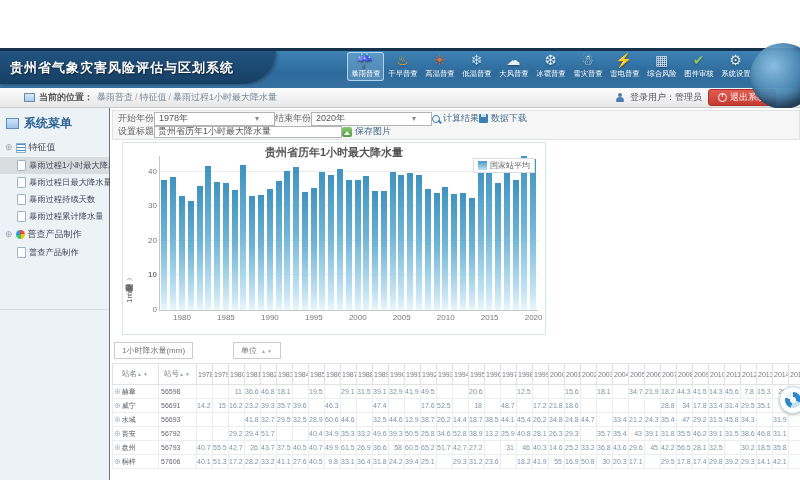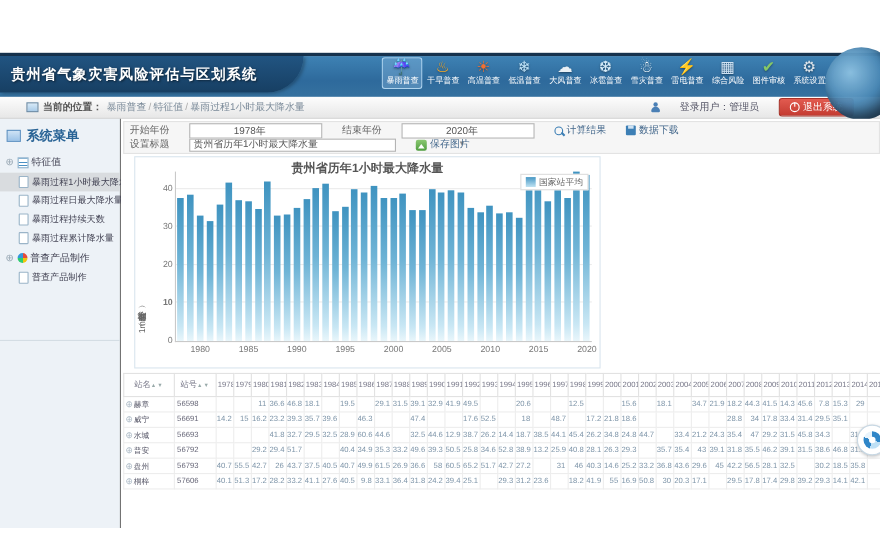--- a/index.html
+++ b/index.html
@@ -24,21 +24,21 @@
   .tb-item.sel{background:rgba(165,210,245,.30);box-shadow:inset 0 0 0 1px rgba(205,235,255,.75);}
   .tb-glyph{font-size:14px;line-height:15px;text-shadow:0 1px 2px rgba(0,0,0,.4);}
   .tb-label{font-size:8px;color:#fff;white-space:nowrap;transform:scale(.92);}
   
   .breadcrumb{height:20px;background:linear-gradient(#fdfdfd,#e7e7e7);border-bottom:1px solid #c9c9c9;
           display:flex;align-items:center;font-size:9px;color:#777;padding:0 24px;box-sizing:border-box;gap:4px;}
   .loc-icon{width:9px;height:7px;border:1px solid #6a8aa5;background:linear-gradient(#d8eaf8,#a9cbe8);display:inline-block;}
   .crumb-label{font-weight:bold;color:#555;}
   .crumb-link{color:#7a8a99;cursor:pointer;}
   .sep{color:#aaa;margin:0 2px;}
-  .crumb-right{margin-left:auto;display:flex;align-items:center;gap:18px;}
+  .crumb-right{margin-left:auto;display:flex;align-items:center;gap:6px;}
   .user-icon{width:8px;height:9px;position:relative;display:inline-block;}
   .user-icon::before{content:"";position:absolute;left:2px;top:0;width:4px;height:4px;border-radius:50%;background:#4a7fb5;}
   .user-icon::after{content:"";position:absolute;left:0;top:4px;width:8px;height:5px;border-radius:4px 4px 1px 1px;background:#4a7fb5;}
   .user-text{color:#556;}
   .logout{display:flex;align-items:center;gap:3px;background:linear-gradient(#e25b50,#c43b31);
           border:1px solid #a93228;color:#fff;font-size:9px;padding:1px 9px;border-radius:3px;cursor:pointer;
           font-family:inherit;}
   .pwr{width:7px;height:7px;border:1px solid #fff;border-radius:50%;display:inline-block;position:relative;}
   .pwr::after{content:"";position:absolute;left:2.5px;top:-1px;width:1px;height:4px;background:#fff;}
   
@@ -53,24 +53,24 @@
   .g-ico.list{width:8px;height:8px;border:1px solid #8fb2cc;background:repeating-linear-gradient(180deg,#4a90c4 0 1px,#fff 1px 3px);}
   .g-ico.pie{width:9px;height:9px;border-radius:50%;background:conic-gradient(#e74c3c 0 25%,#f1c40f 25% 50%,#2ecc71 50% 75%,#3498db 75% 100%);}
   .tree-item{display:flex;align-items:center;gap:3px;padding:2px 1px 2px 17px;cursor:pointer;white-space:nowrap;transform-origin:left;}
   .tree-item span:last-child{transform:scale(.92);transform-origin:left;display:inline-block;}
   .tree-item.sel{background:#d9dcdf;}
   .page-ico{width:7px;height:9px;background:#fff;border:1px solid #9ab4c8;border-radius:1px;flex:none;}
   .sb-divider{border-top:1px solid #d4dde4;margin-top:48px;}
   
   .content{flex:1;background:#fff;padding:2px 0 0 2px;position:relative;overflow:hidden;}
   .ctrl{background:#f6f6f6;border:1px solid #e3e3e3;padding:1px 5px;font-size:9px;color:#555;}
-  .ctrl-row{display:flex;align-items:center;height:13px;gap:18px;}
+  .ctrl-row{display:flex;align-items:center;height:13px;gap:0;}
   .lbl{color:#666;white-space:nowrap;}
   .select{width:100px;height:12px;background:#fff;border:1px solid #b4b4b4;display:inline-flex;
-          align-items:center;justify-content:space-between;padding:0 15px 0 4px;cursor:pointer;flex-direction:column;}
+          align-items:center;justify-content:space-between;padding:0 15px 0 4px;cursor:pointer;}
   .select .arr{color:#888;font-size:8px;}
   .note{color:#e0604a;white-space:nowrap;}
   .linkbtn{display:inline-flex;align-items:center;gap:3px;color:#44688c;cursor:pointer;white-space:nowrap;}
   .mag{width:6px;height:6px;border:1.5px solid #3d7fb5;border-radius:50%;position:relative;display:inline-block;}
   .mag::after{content:"";position:absolute;width:4px;height:1.5px;background:#3d7fb5;transform:rotate(45deg);right:-3px;bottom:-1px;}
   .flop{width:9px;height:9px;background:#3d7fb5;position:relative;display:inline-block;border-radius:1px;}
   .flop::after{content:"";position:absolute;left:2px;top:0;width:5px;height:3px;background:#cfe2f2;}
   .imgico{width:10px;height:10px;border-radius:2px;background:linear-gradient(#8cc973,#4f9e3f);position:relative;display:inline-block;}
   .imgico::after{content:"";position:absolute;left:2px;bottom:2px;border-left:3px solid transparent;border-right:3px solid transparent;border-bottom:4px solid #fff;}
   .title-input{width:188px;height:12px;border:1px solid #b4b4b4;font-size:9px;color:#555;padding:0 3px;
@@ -325,20 +325,29 @@
             <span class="xtick" style="left: 29.0698%;">1990</span>
             <span class="xtick" style="left: 40.6977%;">1995</span>
             <span class="xtick" style="left: 52.3256%;">2000</span>
             <span class="xtick" style="left: 63.9535%;">2005</span>
             <span class="xtick" style="left: 75.5814%;">2010</span>
             <span class="xtick" style="left: 87.2093%;">2015</span>
             <span class="xtick" style="left: 98.8372%;">2020</span>
           </div>
       </div>
 
+      <div class="pivot-row">
+        <span class="chip">
+          <span>1小时降水量(mm)</span>
+        </span>
+        <span class="chip">
+          <span>单位</span>
+          <span class="sort">▲▼</span>
+        </span>
+      </div>
 
       <div class="tbl-wrap">
         <table style="width: 692px;">
             <colgroup>
               <col style="width: 46px;">
               <col style="width: 38px;">
               <col style="width: 16px;">
               <col style="width: 16px;">
               <col style="width: 16px;">
               <col style="width: 16px;">

